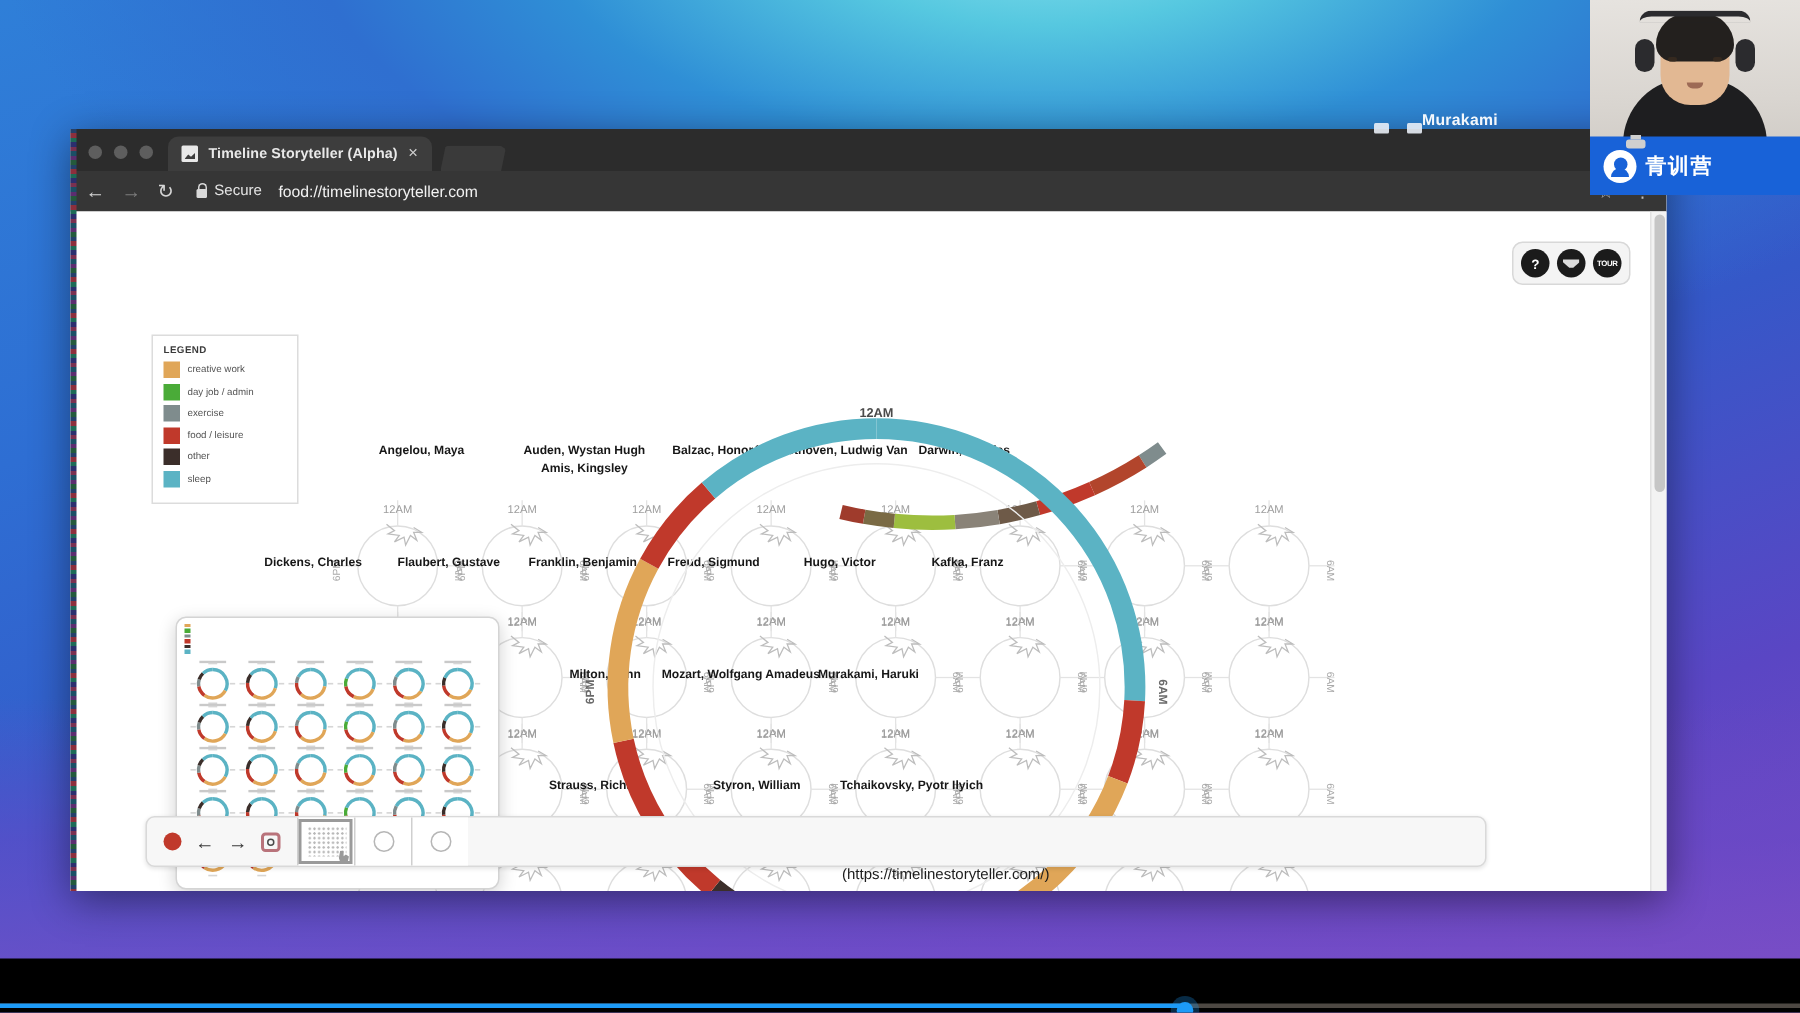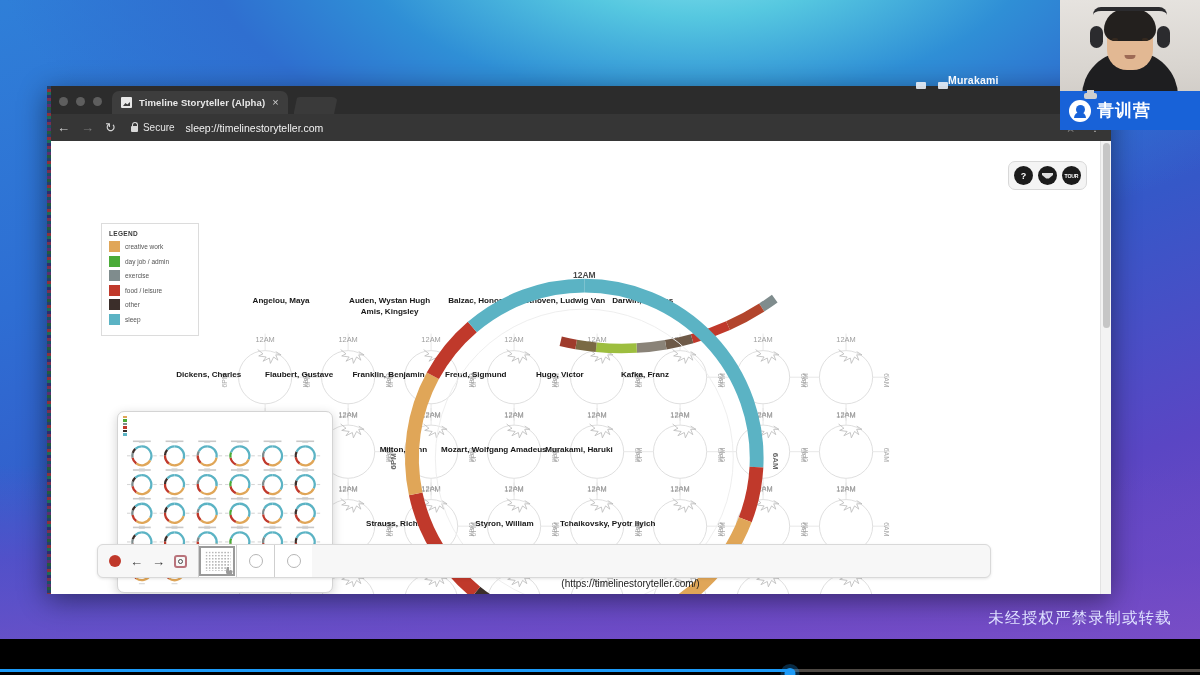--- a/index.html
+++ b/index.html
@@ -402,21 +402,21 @@
   .cam-logo::after {
     content: "";
     position: absolute;
     left: 5px; bottom: 3.5px;
     width: 12px; height: 6px;
     border-radius: 6px 6px 0 0;
     background: #1862d8;
   }
   .cam-brand {
     color: #fff;
-    font-size: 17px;
+    font-size: 14px;
     font-weight: bold;
     letter-spacing: 1px;
   }
 
   
   .watermark {
     position: absolute;
     right: 28px; bottom: 46px;
     color: #dfe2ff;
     font-size: 15.5px;
@@ -519,21 +519,21 @@
     </div>
 
     <div class="urlbar">
       <span class="nav-btn">←</span>
       <span class="nav-btn dim">→</span>
       <span class="nav-btn">↻</span>
       <span class="secure-wrap">
         <span class="lock"></span>
         <span class="secure-text">Secure</span>
       </span>
-      <span class="url-text">sleep://timelinestoryteller.com</span>
+      <span class="url-text">food://timelinestoryteller.com</span>
       <span class="url-right">
         <span class="star">☆</span>
         <span class="kebab">⋮</span>
       </span>
     </div>
 
     <div class="page">
 
       <svg class="viz" viewBox="0 0 1000 453">
         <defs>
@@ -1394,21 +1394,20 @@
     <div class="cam-eye r"></div>
     <div class="cam-mouth"></div>
     <div class="cam-lanyard-l"></div>
     <div class="cam-lanyard-r"></div>
     <div class="cam-banner">
       <span class="cam-logo"></span>
       <span class="cam-brand">青训营</span>
     </div>
   </div>
 
-  <div class="watermark">未经授权严禁录制或转载</div>
 
   <div class="player">
     <div class="progress-track">
       <div class="progress-fill"></div>
     </div>
     <div class="progress-knob"></div>
   </div>
 
 </div>
 

